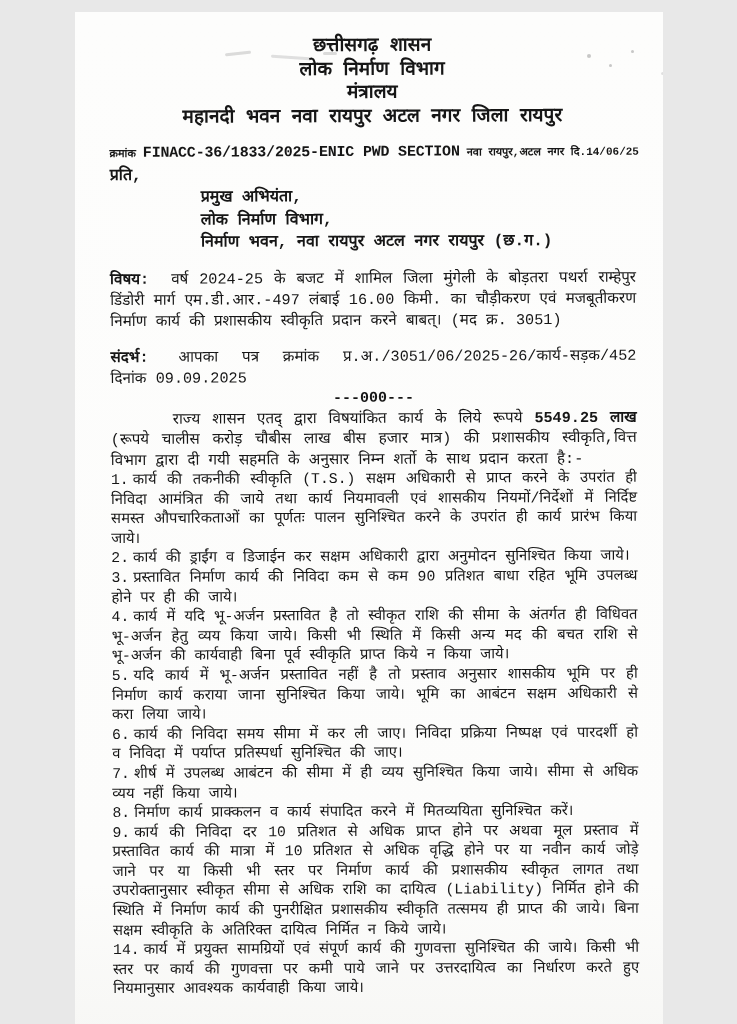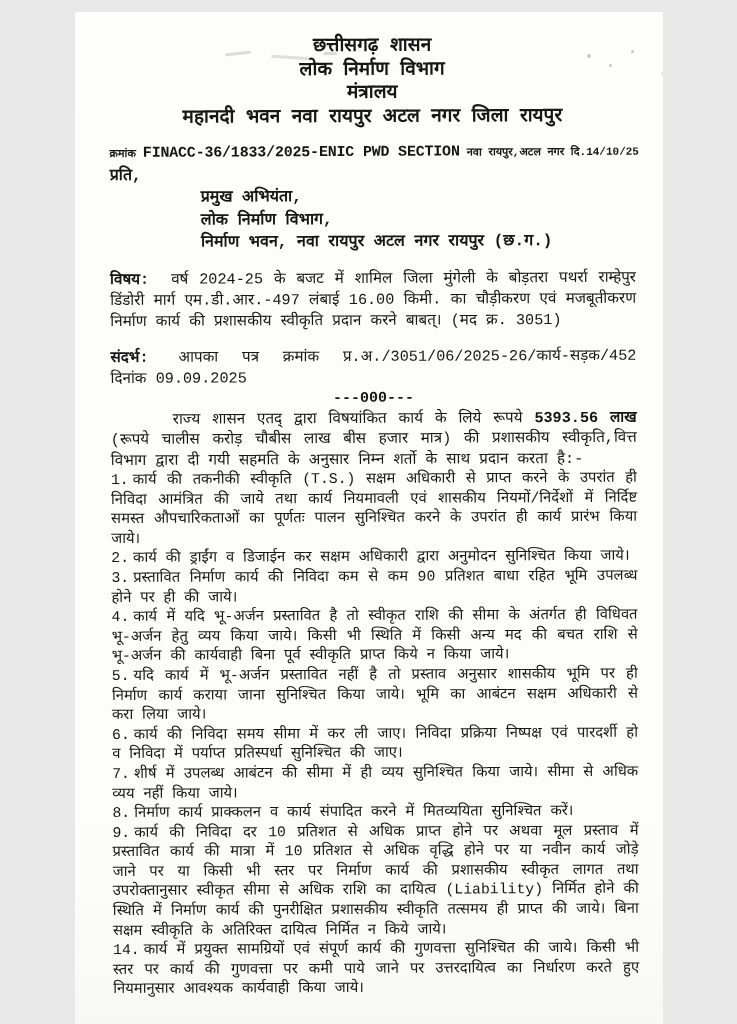--- a/index.html
+++ b/index.html
@@ -76,37 +76,37 @@
 
   <div class="doc">
 
     <div class="letterhead">
       <p>छत्तीसगढ़ शासन</p>
       <p>लोक निर्माण विभाग</p>
       <p>मंत्रालय</p>
       <p>महानदी भवन नवा रायपुर अटल नगर जिला रायपुर</p>
     </div>
 
-    <p class="refline"><span class="dev">क्रमांक</span><span class="sp"></span><span class="lat">FINACC-36/1833/2025-ENIC PWD SECTION</span><span class="sp"></span><span class="dev">नवा रायपुर,अटल नगर दि.14/10/25</span></p>
+    <p class="refline"><span class="dev">क्रमांक</span><span class="sp"></span><span class="lat">FINACC-36/1833/2025-ENIC PWD SECTION</span><span class="sp"></span><span class="dev">नवा रायपुर,अटल नगर दि.14/06/25</span></p>
 
     <p class="prati">प्रति,</p>
 
     <div class="addr">
       <p>प्रमुख अभियंता,</p>
       <p>लोक निर्माण विभाग,</p>
       <p>निर्माण भवन, नवा रायपुर अटल नगर रायपुर (छ.ग.)</p>
     </div>
 
     <p class="block subject"><span class="lbl">विषय:</span><span>वर्ष 2024-25 के बजट में शामिल जिला मुंगेली के बोड़तरा पथर्रा राम्हेपुर डिंडोरी मार्ग एम.डी.आर.-497 लंबाई 16.00 किमी. का चौड़ीकरण एवं मजबूतीकरण निर्माण कार्य की प्रशासकीय स्वीकृति प्रदान करने बाबत्। (मद क्र. 3051)</span></p>
 
     <p class="block reference"><span class="lbl">संदर्भ:</span><span>आपका पत्र क्रमांक प्र.अ./3051/06/2025-26/कार्य-सड़क/452 दिनांक 09.09.2025</span></p>
 
     <p class="divider">---000---</p>
 
-    <p class="block opening"><span>राज्य शासन एतद् द्वारा विषयांकित कार्य के लिये रूपये </span><span class="amount">5393.56 लाख</span><span> (रूपये चालीस करोड़ चौबीस लाख बीस हजार मात्र) की प्रशासकीय स्वीकृति,वित्त विभाग द्वारा दी गयी सहमति के अनुसार निम्न शर्तो के साथ प्रदान करता है:-</span></p>
+    <p class="block opening"><span>राज्य शासन एतद् द्वारा विषयांकित कार्य के लिये रूपये </span><span class="amount">5549.25 लाख</span><span> (रूपये चालीस करोड़ चौबीस लाख बीस हजार मात्र) की प्रशासकीय स्वीकृति,वित्त विभाग द्वारा दी गयी सहमति के अनुसार निम्न शर्तो के साथ प्रदान करता है:-</span></p>
 
     <p class="block term"><span class="tnum">1.</span><span>कार्य की तकनीकी स्वीकृति (T.S.) सक्षम अधिकारी से प्राप्त करने के उपरांत ही निविदा आमंत्रित की जाये तथा कार्य नियमावली एवं शासकीय नियमों/निर्देशों में निर्दिष्ट समस्त औपचारिकताओं का पूर्णतः पालन सुनिश्चित करने के उपरांत ही कार्य प्रारंभ किया जाये।</span></p>
     <p class="block term"><span class="tnum">2.</span><span>कार्य की ड्राईंग व डिजाईन कर सक्षम अधिकारी द्वारा अनुमोदन सुनिश्चित किया जाये।</span></p>
     <p class="block term"><span class="tnum">3.</span><span>प्रस्तावित निर्माण कार्य की निविदा कम से कम 90 प्रतिशत बाधा रहित भूमि उपलब्ध होने पर ही की जाये।</span></p>
     <p class="block term"><span class="tnum">4.</span><span>कार्य में यदि भू-अर्जन प्रस्तावित है तो स्वीकृत राशि की सीमा के अंतर्गत ही विधिवत भू-अर्जन हेतु व्यय किया जाये। किसी भी स्थिति में किसी अन्य मद की बचत राशि से भू-अर्जन की कार्यवाही बिना पूर्व स्वीकृति प्राप्त किये न किया जाये।</span></p>
     <p class="block term"><span class="tnum">5.</span><span>यदि कार्य में भू-अर्जन प्रस्तावित नहीं है तो प्रस्ताव अनुसार शासकीय भूमि पर ही निर्माण कार्य कराया जाना सुनिश्चित किया जाये। भूमि का आबंटन सक्षम अधिकारी से करा लिया जाये।</span></p>
     <p class="block term"><span class="tnum">6.</span><span>कार्य की निविदा समय सीमा में कर ली जाए। निविदा प्रक्रिया निष्पक्ष एवं पारदर्शी हो व निविदा में पर्याप्त प्रतिस्पर्धा सुनिश्चित की जाए।</span></p>
     <p class="block term"><span class="tnum">7.</span><span>शीर्ष में उपलब्ध आबंटन की सीमा में ही व्यय सुनिश्चित किया जाये। सीमा से अधिक व्यय नहीं किया जाये।</span></p>
     <p class="block term"><span class="tnum">8.</span><span>निर्माण कार्य प्राक्कलन व कार्य संपादित करने में मितव्ययिता सुनिश्चित करें।</span></p>
     <p class="block term"><span class="tnum">9.</span><span>कार्य की निविदा दर 10 प्रतिशत से अधिक प्राप्त होने पर अथवा मूल प्रस्ताव में प्रस्तावित कार्य की मात्रा में 10 प्रतिशत से अधिक वृद्धि होने पर या नवीन कार्य जोड़े जाने पर या किसी भी स्तर पर निर्माण कार्य की प्रशासकीय स्वीकृत लागत तथा उपरोक्तानुसार स्वीकृत सीमा से अधिक राशि का दायित्व (Liability) निर्मित होने की स्थिति में निर्माण कार्य की पुनरीक्षित प्रशासकीय स्वीकृति तत्समय ही प्राप्त की जाये। बिना सक्षम स्वीकृति के अतिरिक्त दायित्व निर्मित न किये जाये।</span></p>

